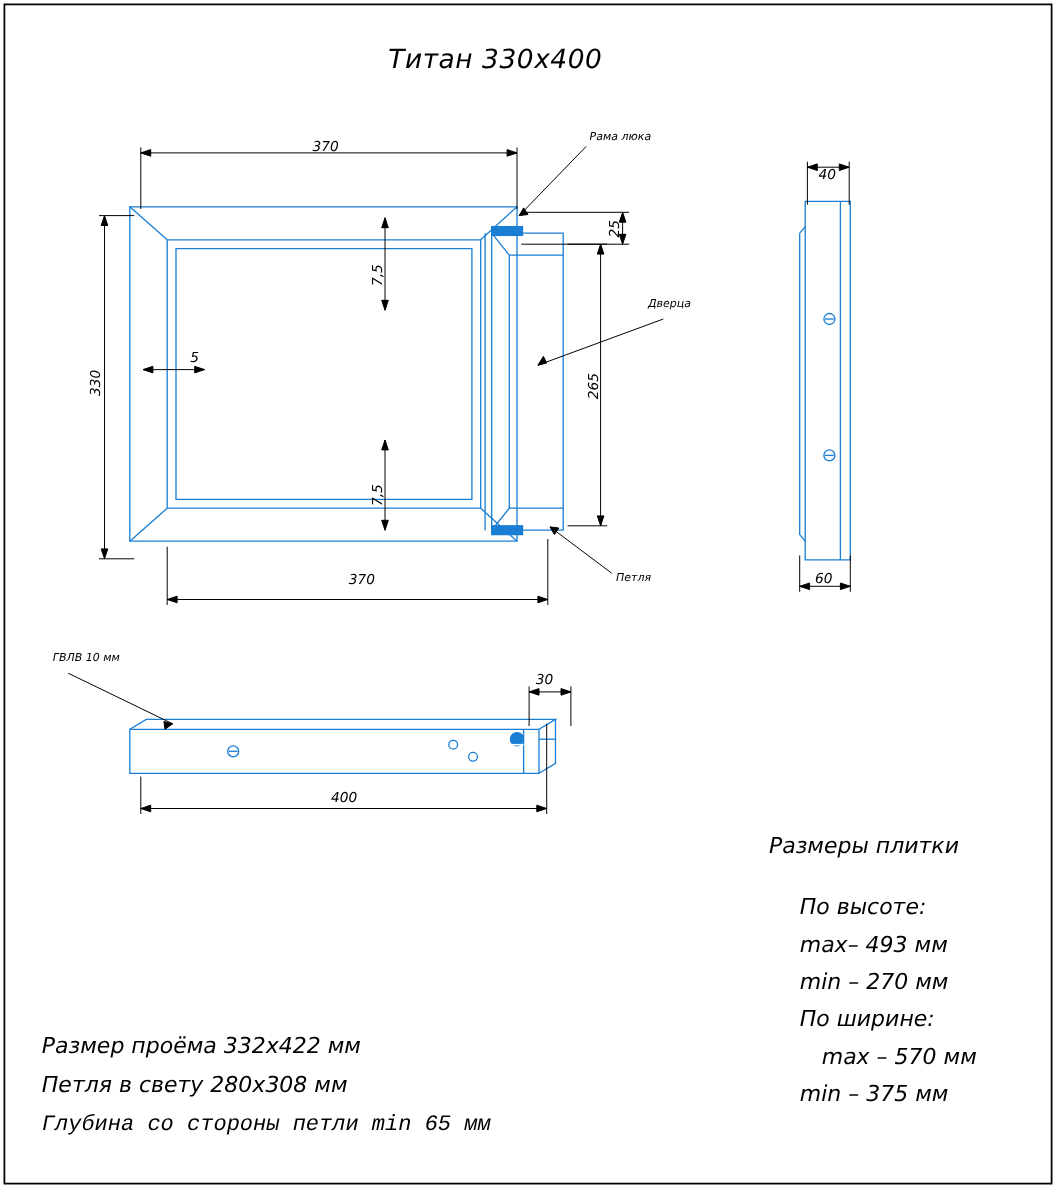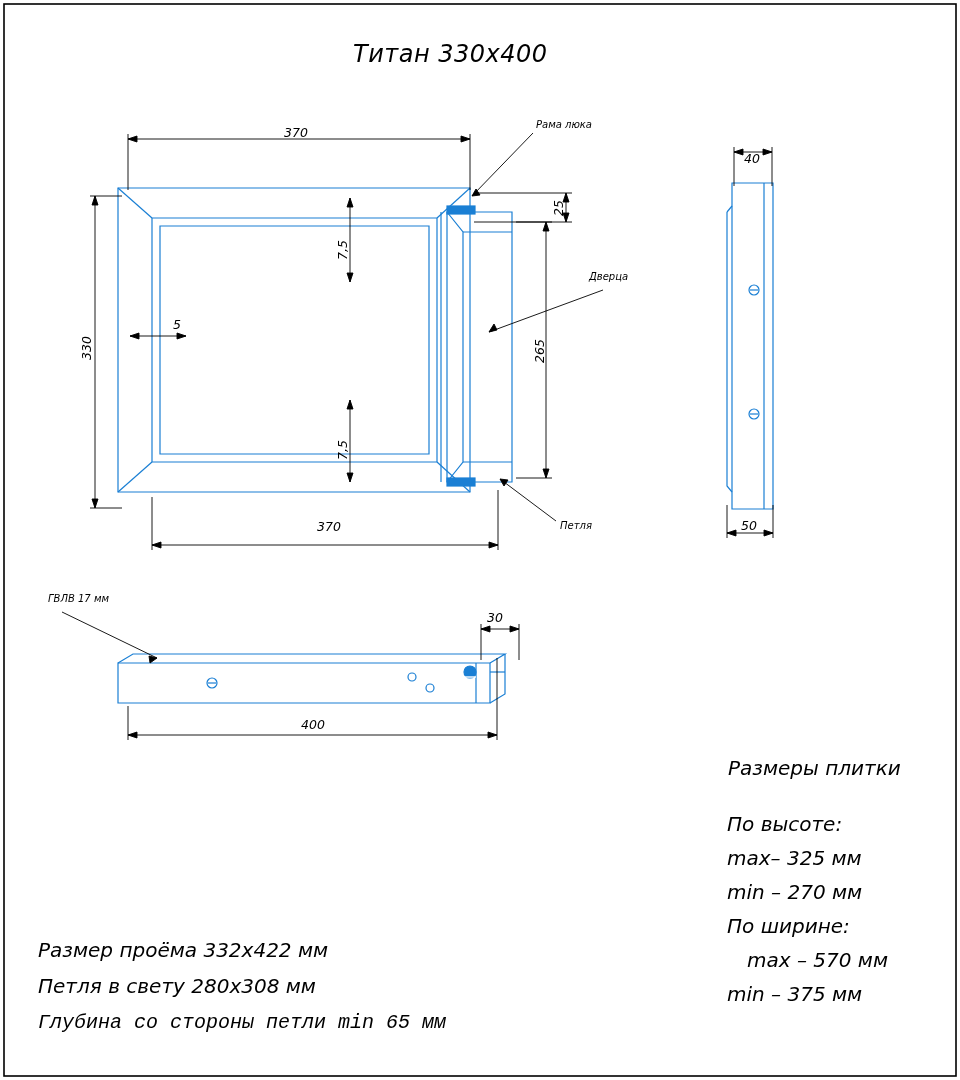--- a/index.html
+++ b/index.html
@@ -193,29 +193,29 @@
 <div class="lbl dim rot" style="left:533px; top:363px;">265</div>
 <div class="lbl dim rot" style="left:336px; top:260px;">7,5</div>
 <div class="lbl dim rot" style="left:336px; top:460px;">7,5</div>
 <div class="lbl dim" style="left:173px; top:318px;">5</div>
 
 <div class="lbl anno" style="left:536px; top:120px;">Рама люка</div>
 <div class="lbl anno" style="left:589px; top:272px;">Дверца</div>
 <div class="lbl anno" style="left:560px; top:521px;">Петля</div>
 
 <div class="lbl dim" style="left:744px; top:126px;margin-top:26px;">40</div>
-<div class="lbl dim" style="left:741px; top:519px;">50</div>
-
-<div class="lbl anno" style="left:48px; top:594px;">ГВЛВ 17 мм</div>
+<div class="lbl dim" style="left:741px; top:519px;">60</div>
+
+<div class="lbl anno" style="left:48px; top:594px;">ГВЛВ 10 мм</div>
 <div class="lbl dim" style="left:487px; top:611px;">30</div>
 <div class="lbl dim" style="left:301px; top:718px;">400</div>
 
-<div class="lbl big" style="left:728px; top:758px;">Размеры плитки</div>
+<div class="lbl big" style="left:699px; top:758px;">Размеры плитки</div>
 <div class="lbl big" style="left:727px; top:814px;">По высоте:</div>
-<div class="lbl big" style="left:727px; top:848px;">max– 325 мм</div>
+<div class="lbl big" style="left:727px; top:848px;">max– 493 мм</div>
 <div class="lbl big" style="left:727px; top:882px;text-align:center;">min – 270 мм</div>
 <div class="lbl big" style="left:727px; top:916px;">По ширине:</div>
 <div class="lbl big" style="left:727px; top:950px;margin-left:20px;">max – 570 мм</div>
 <div class="lbl big" style="left:727px; top:984px;">min – 375 мм</div>
 
 <div class="lbl big" style="left:38px; top:940px;">Размер проёма 332x422 мм</div>
 <div class="lbl big" style="left:38px; top:976px;">Петля в свету 280x308 мм</div>
 <div class="lbl big" style="left:38px; top:1012px;font-family:Liberation Mono, monospace;">Глубина со стороны петли min 65 мм</div>
 
 </body></html>

